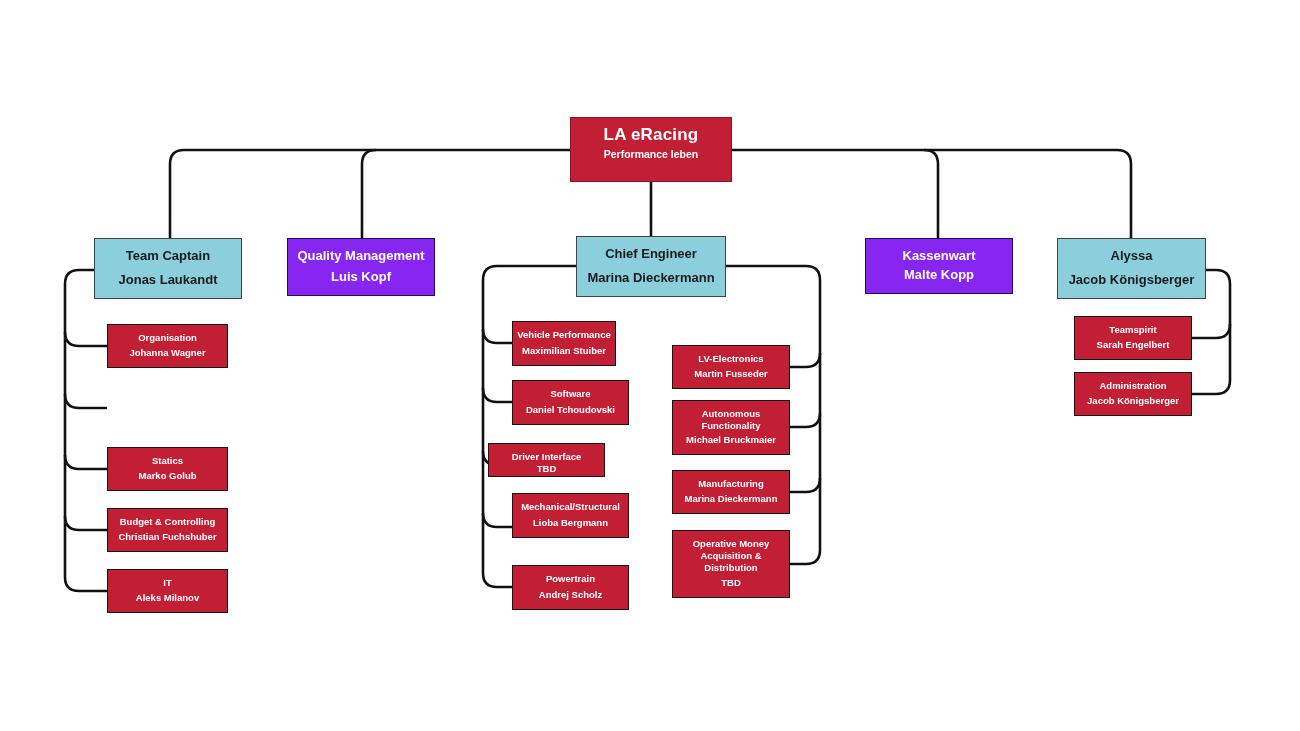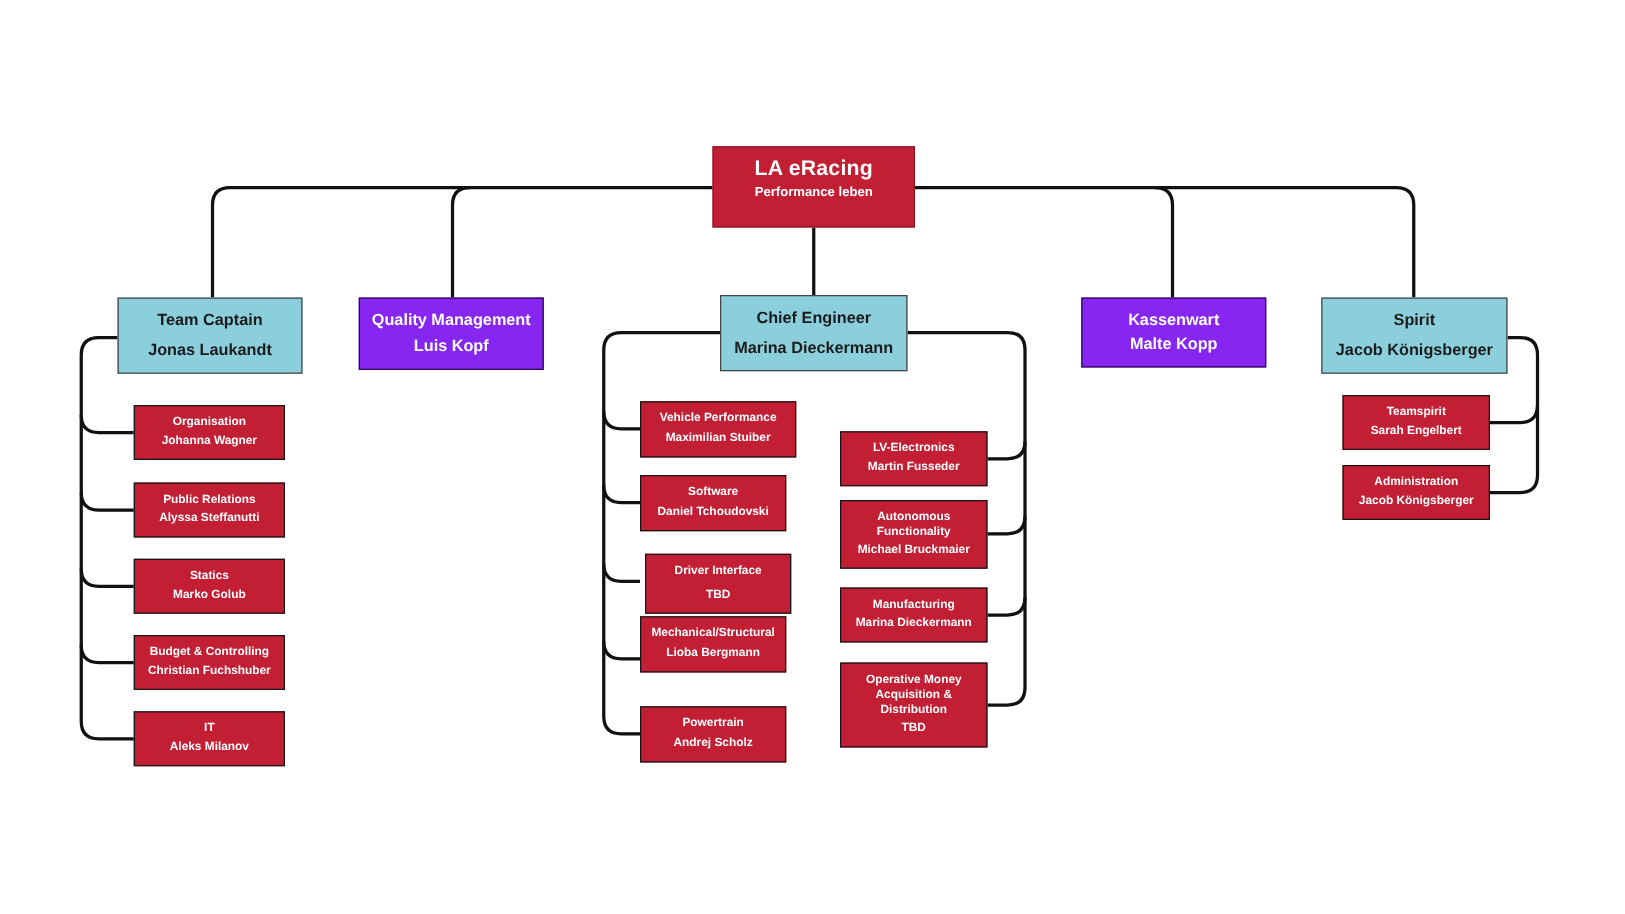--- a/index.html
+++ b/index.html
@@ -78,54 +78,50 @@
   </div>
   <div class="node lvl2 teal" style="left:576px;top:236px;width:150px;height:61px">
     <div class="role">Chief Engineer</div>
     <div class="person">Marina Dieckermann</div>
   </div>
   <div class="node lvl2 purple" style="left:865px;top:238px;width:148px;height:56px">
     <div class="role">Kassenwart</div>
     <div class="person">Malte Kopp</div>
   </div>
   <div class="node lvl2 teal" style="left:1057px;top:238px;width:149px;height:61px">
-    <div class="role">Spirit</div>
+    <div class="role">Alyssa</div>
     <div class="person">Jacob Königsberger</div>
   </div>
 
   <div class="node small" style="left:107px;top:324px;width:121px;height:44px">
     <div class="role">Organisation</div>
     <div class="person">Johanna Wagner</div>
-  </div>
-  <div class="node small" style="left:107px;top:386px;width:121px;height:44px">
-    <div class="role">Public Relations</div>
-    <div class="person">Alyssa Steffanutti</div>
   </div>
   <div class="node small" style="left:107px;top:447px;width:121px;height:44px">
     <div class="role">Statics</div>
     <div class="person">Marko Golub</div>
   </div>
   <div class="node small" style="left:107px;top:508px;width:121px;height:44px">
     <div class="role">Budget &amp; Controlling</div>
     <div class="person">Christian Fuchshuber</div>
   </div>
   <div class="node small" style="left:107px;top:569px;width:121px;height:44px">
     <div class="role">IT</div>
     <div class="person">Aleks Milanov</div>
   </div>
 
-  <div class="node small" style="left:512px;top:321px;width:125px;height:45px">
+  <div class="node small" style="left:512px;top:321px;width:104px;height:45px">
     <div class="role">Vehicle Performance</div>
     <div class="person">Maximilian Stuiber</div>
   </div>
   <div class="node small" style="left:512px;top:380px;width:117px;height:45px">
     <div class="role">Software</div>
     <div class="person">Daniel Tchoudovski</div>
   </div>
-  <div class="node small" style="left:516px;top:443px;width:117px;height:48px">
+  <div class="node small" style="left:488px;top:443px;width:117px;height:34px">
     <div class="role">Driver Interface</div>
     <div class="person">TBD</div>
   </div>
   <div class="node small" style="left:512px;top:493px;width:117px;height:45px">
     <div class="role">Mechanical/Structural</div>
     <div class="person">Lioba Bergmann</div>
   </div>
   <div class="node small" style="left:512px;top:565px;width:117px;height:45px">
     <div class="role">Powertrain</div>
     <div class="person">Andrej Scholz</div>

